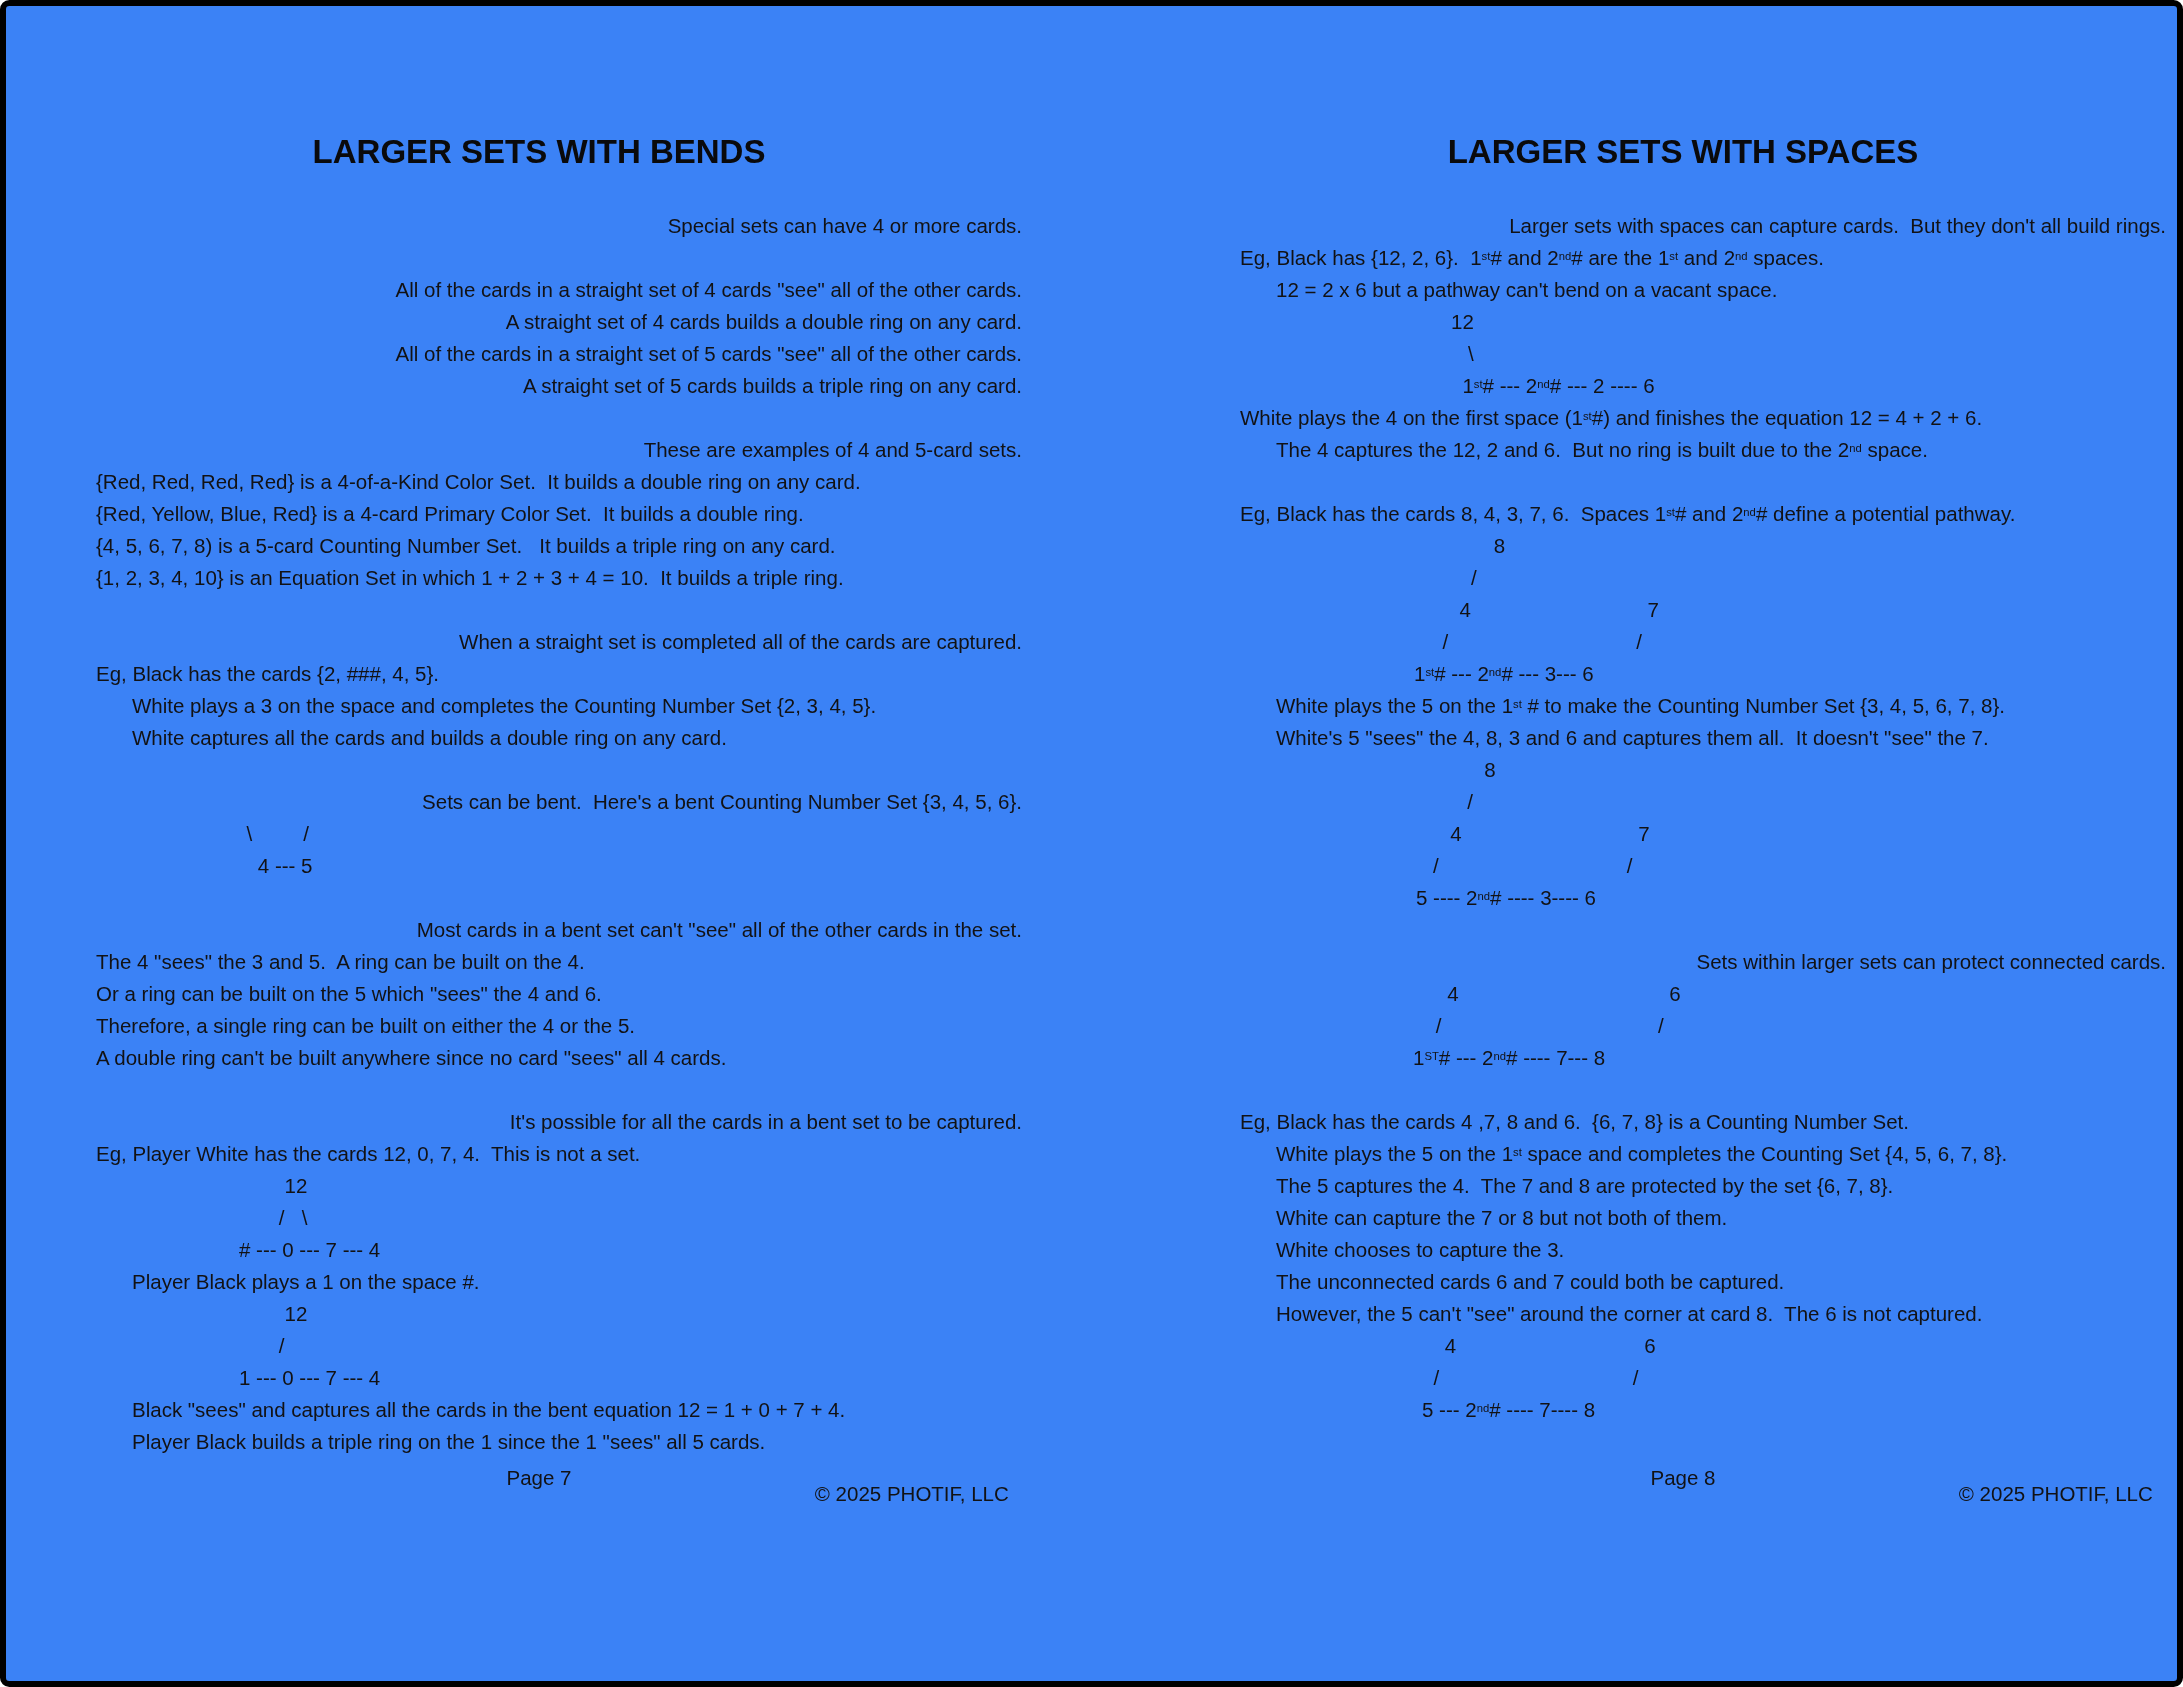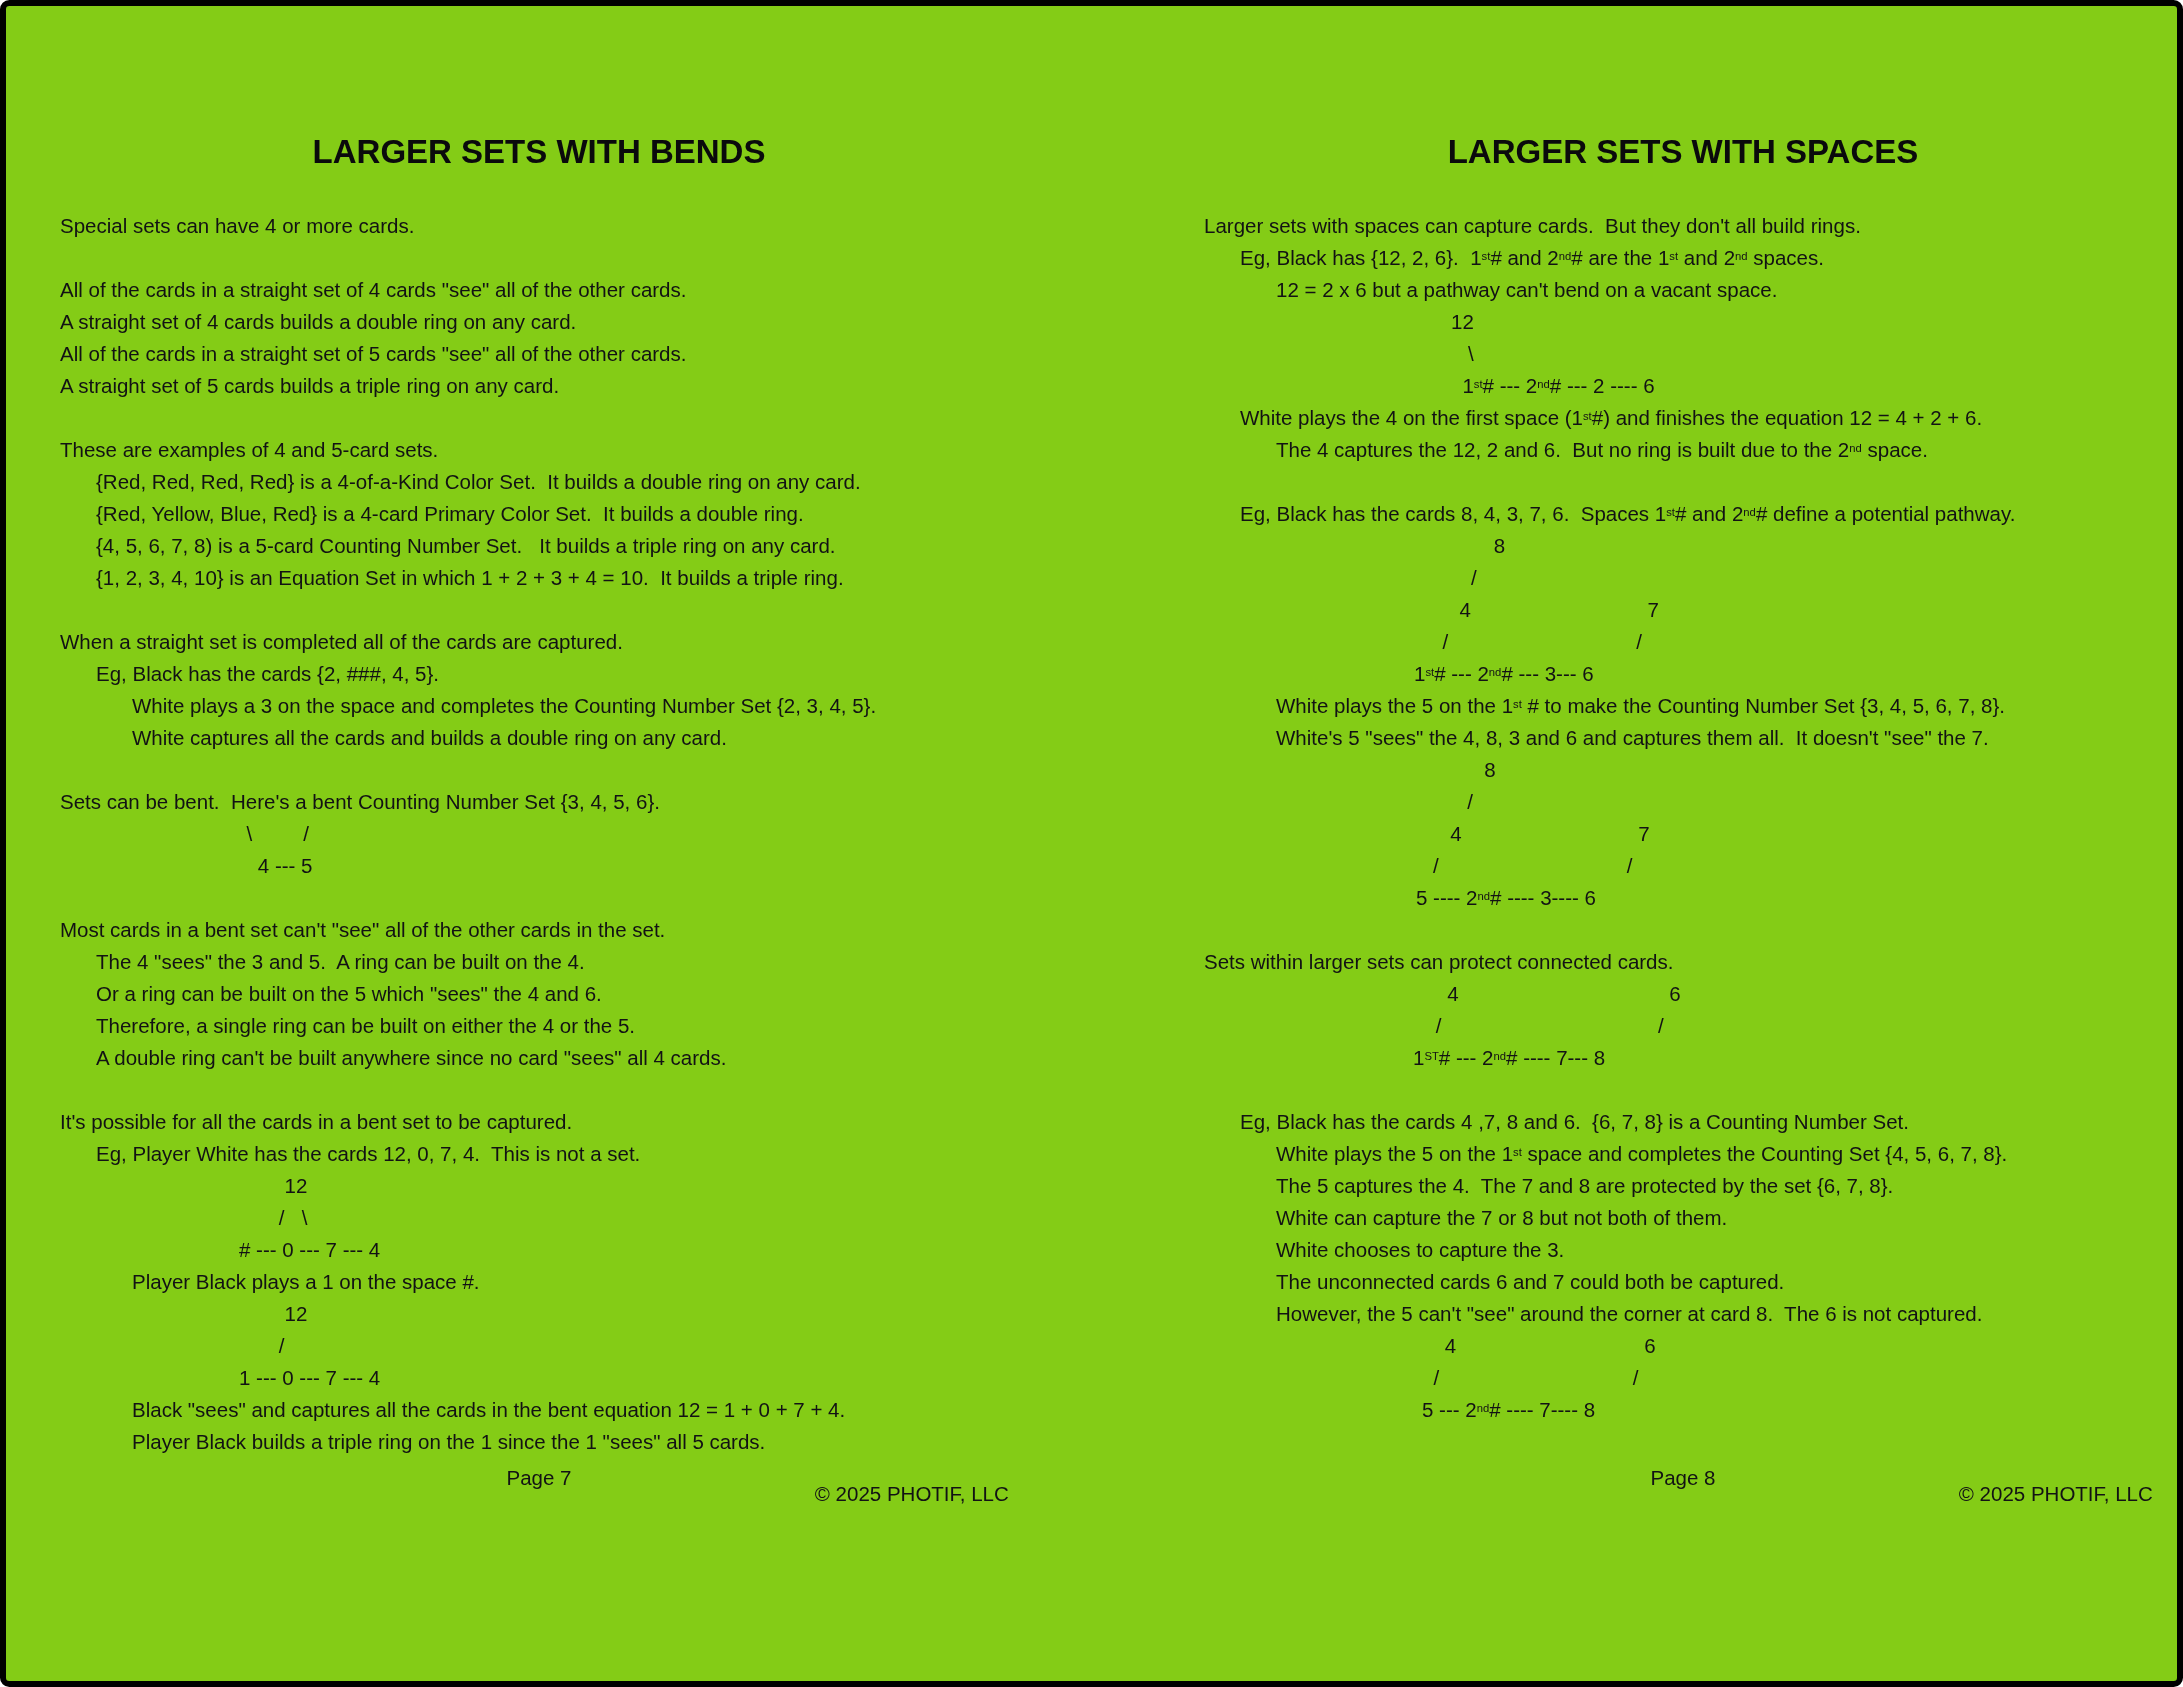--- a/index.html
+++ b/index.html
@@ -10,21 +10,21 @@
     background: #ffffff;
     overflow: hidden;
     font-family: "Liberation Sans", sans-serif;
   }
   .sheet {
     position: absolute;
     inset: 0;
     box-sizing: border-box;
     border: 6.6px solid #000000;
     border-radius: 9.3px;
-    background: #84cc16;
+    background: #3b82f6;
   }
   .col {
     position: absolute;
     top: 126px;
     width: 966px;
     height: 1475px;
     color: #121214;
   }
   #col-left  { left: 50px; }
   #col-right { left: 1194px; }
@@ -35,21 +35,21 @@
     font-weight: bold;
     text-align: center;
     color: #0a0a0c;
   }
   .line {
     font-size: 20.5px;
     line-height: 32px;
     white-space: pre;
     color: #121214;
   }
-  .ind0 { margin-left: 4px; }
+  .ind0 { margin-left: 16px; text-align: right; }
   .ind1 { margin-left: 40px; }
   .ind2 { margin-left: 76px; }
   .gap  { height: 32px; }
   .diagram { }
   .dline {
     font-size: 20.5px;
     line-height: 32px;
     white-space: pre;
     color: #121214;
   }

